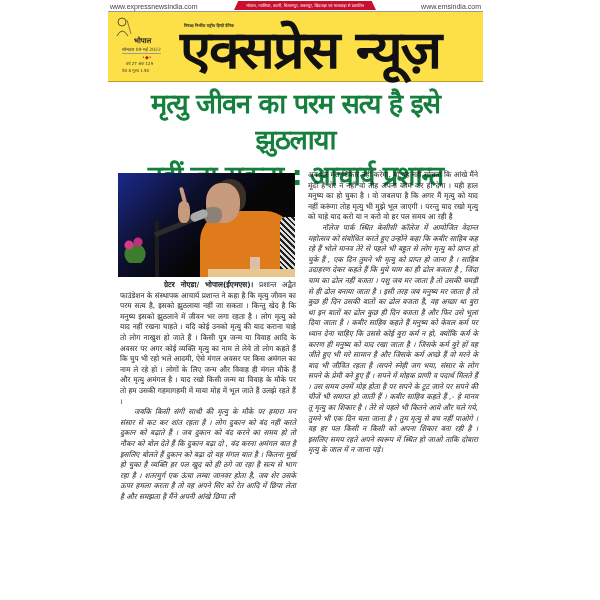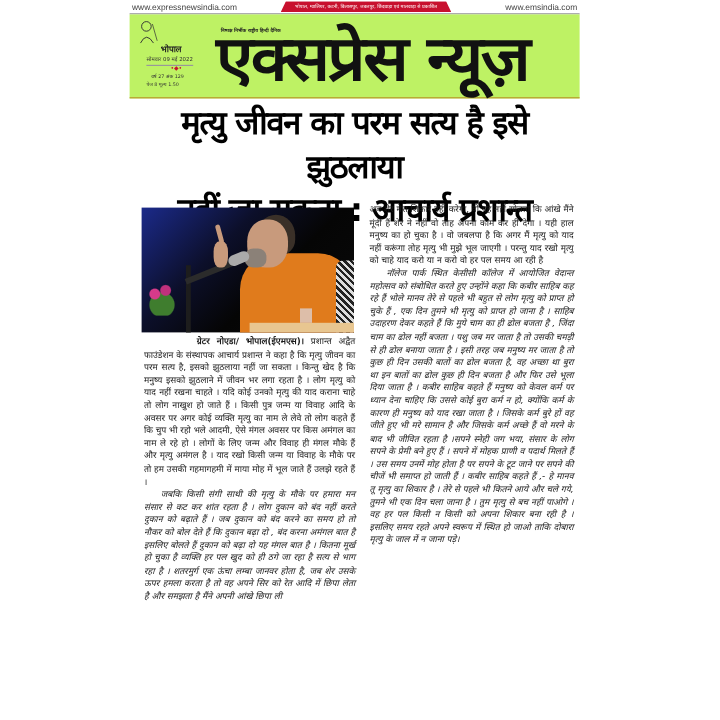--- a/index.html
+++ b/index.html
@@ -7,32 +7,32 @@
     body { font-family: "DejaVu Sans", sans-serif; position: relative; }
 
     .page { position: absolute; left: 108px; top: 0; width: 375px; height: 600px; background: #ffffff; }
 
     .topline { position: absolute; left: 0; top: 0; width: 375px; height: 12px; display: flex; align-items: center; justify-content: space-between; font-family: "Liberation Sans", sans-serif; font-size: 7px; color: #444; }
     .topline .url-left { margin-left: 2px; }
     .topline .url-right { margin-right: 2px; }
     .red-banner { position: absolute; left: 126px; top: 1px; width: 142px; height: 9px; background: #c8102e; color: #fff; font-size: 4px; line-height: 9px; text-align: center; white-space: nowrap; overflow: hidden; clip-path: polygon(3% 0, 97% 0, 100% 100%, 0 100%); }
     .topline-rule { position: absolute; left: 0; top: 11px; width: 375px; height: 1px; background: #999; }
 
-    .masthead { position: absolute; left: 0; top: 12px; width: 375px; height: 70px; background: #bef264; border-bottom: 1px solid #b89a2a; }
+    .masthead { position: absolute; left: 0; top: 12px; width: 375px; height: 70px; background: #fde047; border-bottom: 1px solid #b89a2a; }
     .edition-box { position: absolute; left: 4px; top: 4px; width: 58px; height: 60px; }
     .gandhi-icon { position: absolute; left: 2px; top: 0; width: 18px; height: 20px; }
     .edition-city { position: absolute; left: 22px; top: 20px; font-size: 7px; font-weight: bold; color: #222; }
     .edition-date { position: absolute; left: 10px; top: 30px; font-size: 4.5px; color: #333; border-bottom: 1px solid #999; padding-bottom: 1px; white-space: nowrap; }
     .edition-dot { position: absolute; left: 30px; top: 38px; font-size: 5px; color: #c8102e; }
     .edition-meta1 { position: absolute; left: 14px; top: 45px; font-size: 4px; color: #333; white-space: nowrap; }
     .edition-meta2 { position: absolute; left: 10px; top: 52px; font-size: 4px; color: #333; white-space: nowrap; }
     .tagline { position: absolute; left: 76px; top: 11px; font-size: 4px; font-weight: bold; color: #222; white-space: nowrap; }
     .mast-title { position: absolute; left: 72px; top: 8px; font-family: "DejaVu Sans", sans-serif; font-weight: 900; font-size: 52px; line-height: 60px; color: #111; letter-spacing: -2px; white-space: nowrap; transform: scaleX(1.08); transform-origin: left center; }
 
-    .headline { position: absolute; left: 0; top: 86px; width: 375px; text-align: center; font-family: "DejaVu Sans", sans-serif; font-weight: bold; color: #000000; font-size: 27px; line-height: 36px; letter-spacing: -1px; }
+    .headline { position: absolute; left: 0; top: 86px; width: 375px; text-align: center; font-family: "DejaVu Sans", sans-serif; font-weight: bold; color: #15803d; font-size: 27px; line-height: 36px; letter-spacing: -1px; }
 
     .photo { position: absolute; left: 10px; top: 173px; width: 177px; height: 104px; background: linear-gradient(135deg, #1b2a8a 0%, #0c0f2a 35%, #050505 60%, #0a0a0a 100%); overflow: hidden; }
     .photo .person-body { position: absolute; left: 82px; top: 38px; width: 95px; height: 70px; background: #e07b1c; border-radius: 30px 30px 0 0; }
     .photo .person-head { position: absolute; left: 88px; top: 10px; width: 34px; height: 40px; background: #c89a7c; border-radius: 45%; }
     .photo .hair { position: absolute; left: 96px; top: 6px; width: 32px; height: 34px; background: #3a3028; border-radius: 50% 50% 40% 30%; }
     .photo .beard { position: absolute; left: 86px; top: 34px; width: 18px; height: 16px; background: #8b8178; border-radius: 40%; }
     .photo .hand { position: absolute; left: 60px; top: 28px; width: 12px; height: 22px; background: #c89a7c; border-radius: 40%; }
     .photo .finger { position: absolute; left: 63px; top: 14px; width: 4px; height: 16px; background: #c89a7c; border-radius: 2px; transform: rotate(-15deg); }
     .photo .mic-arm { position: absolute; left: 35px; top: 50px; width: 50px; height: 5px; background: #2b2b2b; transform: rotate(-22deg); }
     .photo .mic-head { position: absolute; left: 72px; top: 38px; width: 18px; height: 9px; background: #aaa; border-radius: 5px; transform: rotate(-22deg); }

